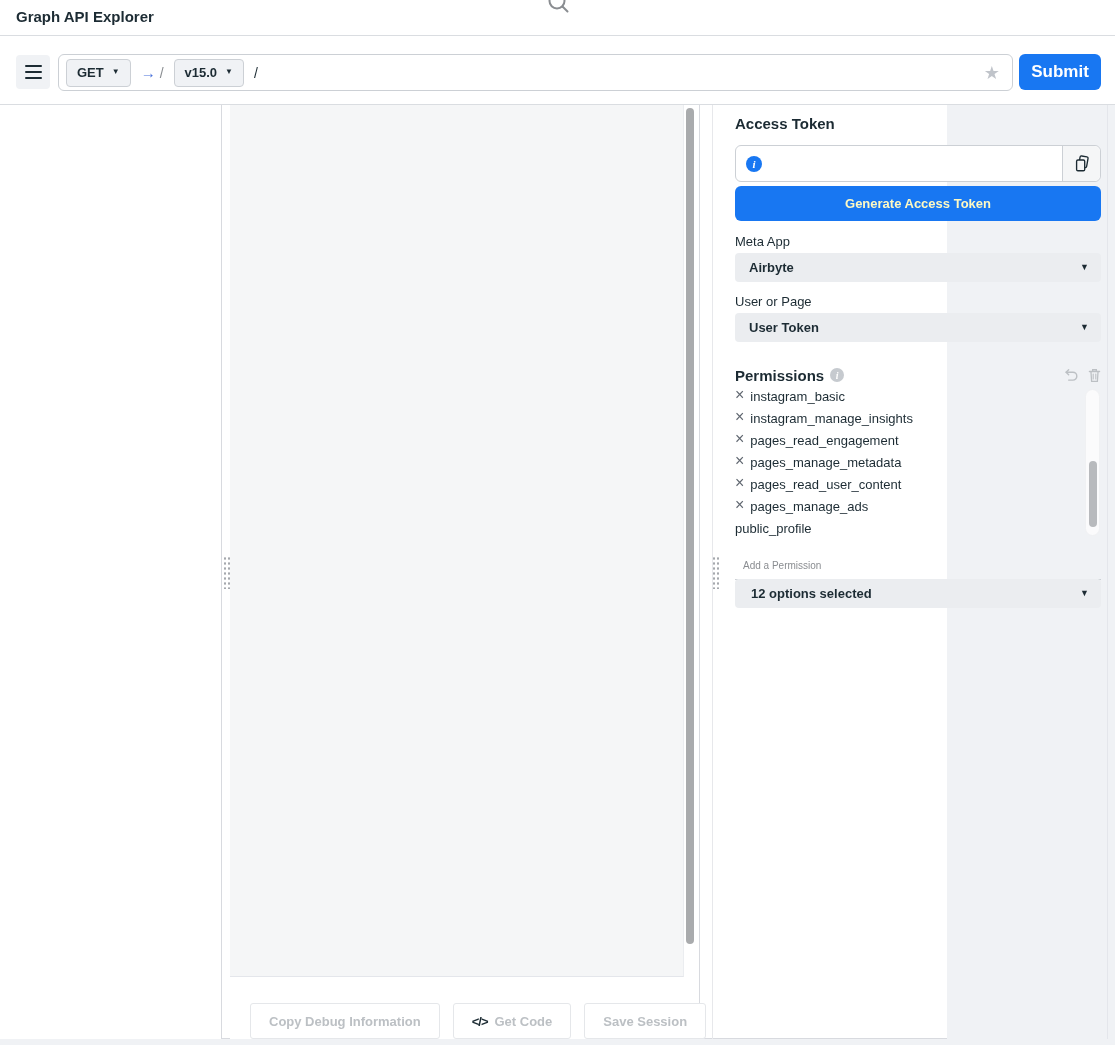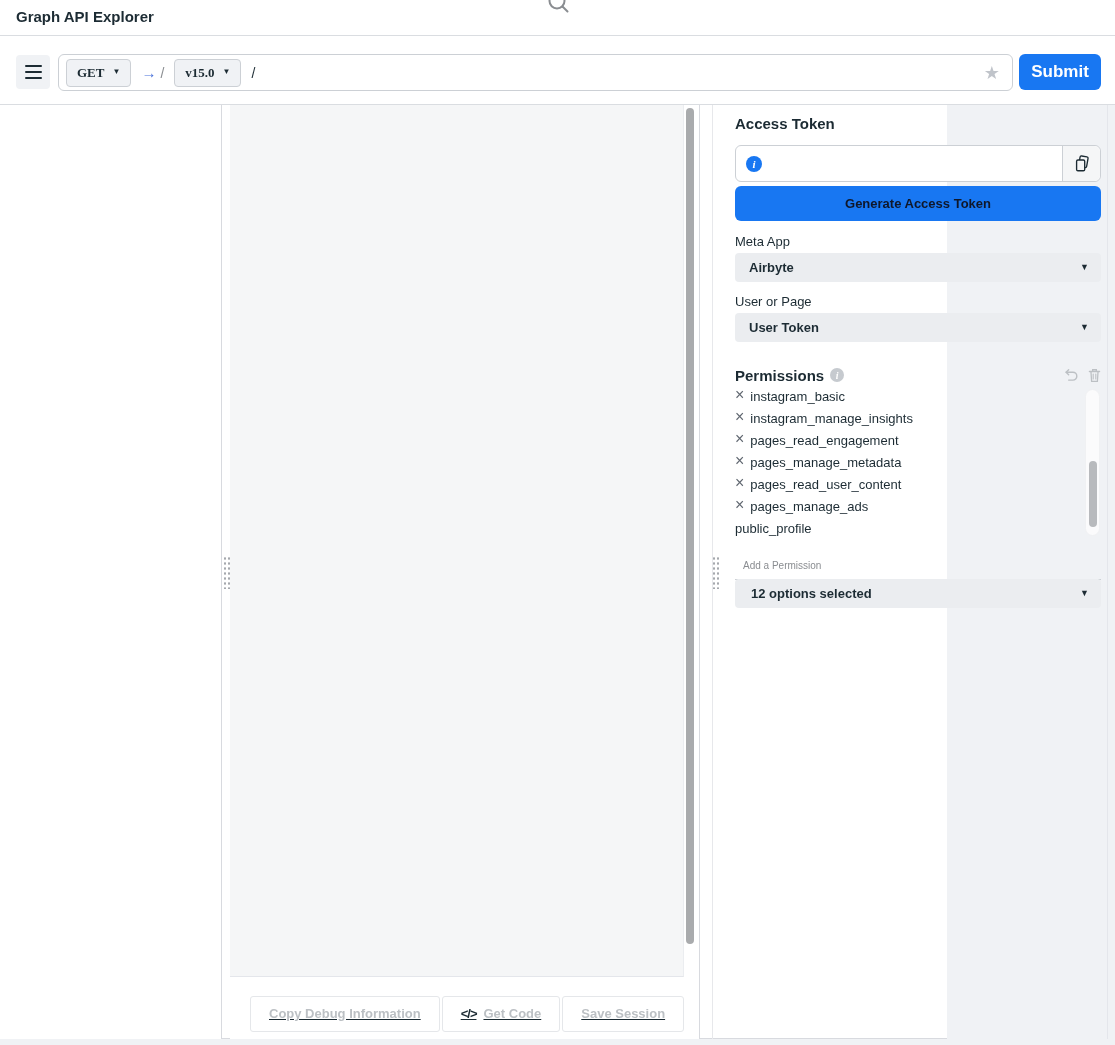--- a/index.html
+++ b/index.html
@@ -23,21 +23,21 @@
              border-bottom:1px solid #dadde1; }
   .menu-btn { position:absolute; left:16px; top:19px; width:34px; height:34px; background:#f0f2f5;
               border:none; border-radius:4px; display:flex; flex-direction:column; gap:4px;
               align-items:center; justify-content:center; cursor:pointer; }
   .menu-btn .bar { width:17px; height:2px; background:#1c2b33; border-radius:1px; }
   .request-bar { position:absolute; left:58px; top:18px; width:955px; height:37px; background:#fff;
                  border:1px solid #ccd0d5; border-radius:6px; display:flex; align-items:center;
                  padding:0 12px 0 7px; }
   .pill { height:28px; background:#f0f2f5; border:1px solid #ccd0d5; border-radius:4px;
           display:inline-flex; align-items:center; padding:0 10px; font-size:13px; font-weight:700;
-          color:#1c2b33; cursor:pointer; font-family:Liberation Serif, serif; }
+          color:#1c2b33; cursor:pointer; font-family:Liberation Sans, sans-serif; }
   .pill .caret { margin-left:8px; }
   .caret { font-size:8px; color:#1c2b33; transform:translateY(-1px); }
   .req-arrow { color:#4a72da; font-size:15px; margin:0 4px 0 10px; }
   .req-slash-muted { color:#8a8d91; font-size:14px; margin-right:10px; }
   .req-slash-dark { color:#1c2b33; font-size:14px; margin-left:10px; }
   .spacer { flex:1; }
   .star { color:#c0c4ca; font-size:18px; line-height:1; cursor:pointer; }
   .submit-btn { position:absolute; left:1019px; top:18px; width:82px; height:36px; background:#1877f2;
                 color:#fff; border:none; border-radius:6px; font-size:17px; font-weight:700;
                 cursor:pointer; font-family:inherit; }
@@ -53,21 +53,21 @@
   .dots-right { left:712px; top:451px; }
   .rail-right { position:absolute; left:712px; top:0; width:1px; height:934px; background:#e7e8eb; }
 
   .middle { position:absolute; left:230px; top:0; width:470px; height:934px; background:#fff;
             border-right:1px solid #d8dadf; }
   .editor { position:absolute; left:0; top:0; width:454px; height:872px; background:#f5f6f7;
             border-right:1px solid #ebedf0; border-bottom:1px solid #e4e6eb; }
   .mid-scroll-thumb { position:absolute; left:456px; top:3px; width:8px; height:836px;
                       background:#a9abad; border-radius:4px; cursor:pointer; }
   .footer-bar { position:absolute; left:0; top:872px; width:469px; height:62px; background:#fff;
-                display:flex; align-items:center; padding:11px 0 0 20px; gap:2px;text-decoration:underline; }
+                display:flex; align-items:flex-end; padding:11px 0 0 20px; gap:13px; }
   .footer-btn { height:36px; background:#fff; border:1px solid #e5e7ea; border-radius:3px;
                 font-size:13px; font-weight:700; color:#bcc0c4; padding:0 18px; cursor:pointer;
                 display:inline-flex; align-items:center; gap:7px; font-family:inherit; white-space:nowrap; }
   .code-glyph { color:#1c2b33; font-weight:700; font-size:13px; letter-spacing:-1px; }
 
   
   .right-panel { position:absolute; left:735px; top:0; width:366px; height:934px; }
   .panel-edge { position:absolute; left:1107px; top:0; width:1px; height:934px; background:#e4e6eb; }
   .section-heading { font-size:15px; font-weight:700; color:#1c2b33; }
   .at-heading { position:absolute; left:0; top:10px; }
@@ -76,21 +76,21 @@
   .token-input { flex:1; border:none; outline:none; height:100%; font-family:inherit; font-size:13px;
                  background:transparent; min-width:0; }
   .info-badge { width:16px; height:16px; border-radius:50%; background:#1877f2; color:#fff;
                 font-size:11px; font-weight:700; font-style:italic; display:inline-flex;
                 align-items:center; justify-content:center; margin:0 8px 0 10px; flex:none;
                 font-family:"Liberation Serif","DejaVu Serif",serif; }
   .copy-btn { width:38px; height:100%; background:#f5f6f7; border:none; border-left:1px solid #ccd0d5;
               border-radius:0 6px 6px 0; display:flex; align-items:center; justify-content:center;
               cursor:pointer; flex:none; }
   .generate-btn { position:absolute; left:0; top:81px; width:366px; height:35px; background:#1877f2;
-                  color:#0f172a; border:none; border-radius:6px; font-size:13px; font-weight:700;
+                  color:#fef9c3; border:none; border-radius:6px; font-size:13px; font-weight:700;
                   cursor:pointer; font-family:inherit; }
   .field-label { position:absolute; left:0; font-size:13px; color:#1c2b33; }
   .meta-app-label { top:129px; }
   .user-page-label { top:189px; }
   .select { position:absolute; left:0; width:366px; height:29px; background:#ebedf0; border:none;
             border-radius:4px; display:flex; align-items:center; padding:0 12px 0 14px;
             font-size:13px; font-weight:700; color:#1c2b33; cursor:pointer; font-family:inherit; }
   .select .caret { margin-left:auto; font-size:9px; }
   .app-select { top:148px; }
   .user-select { top:208px; }

